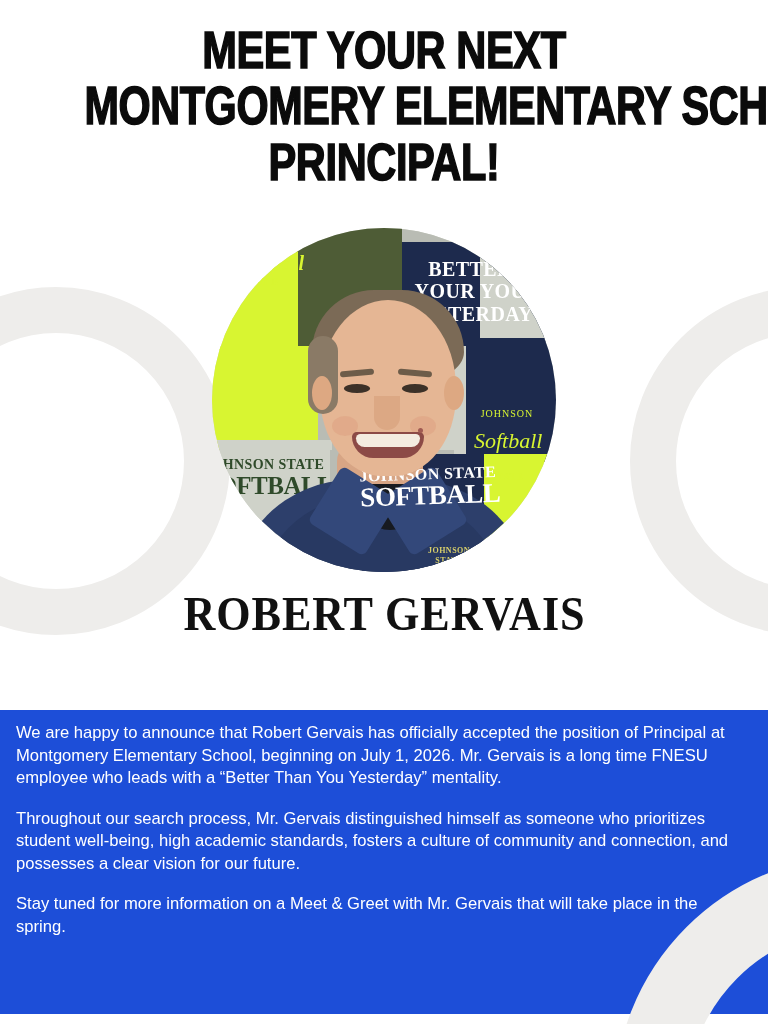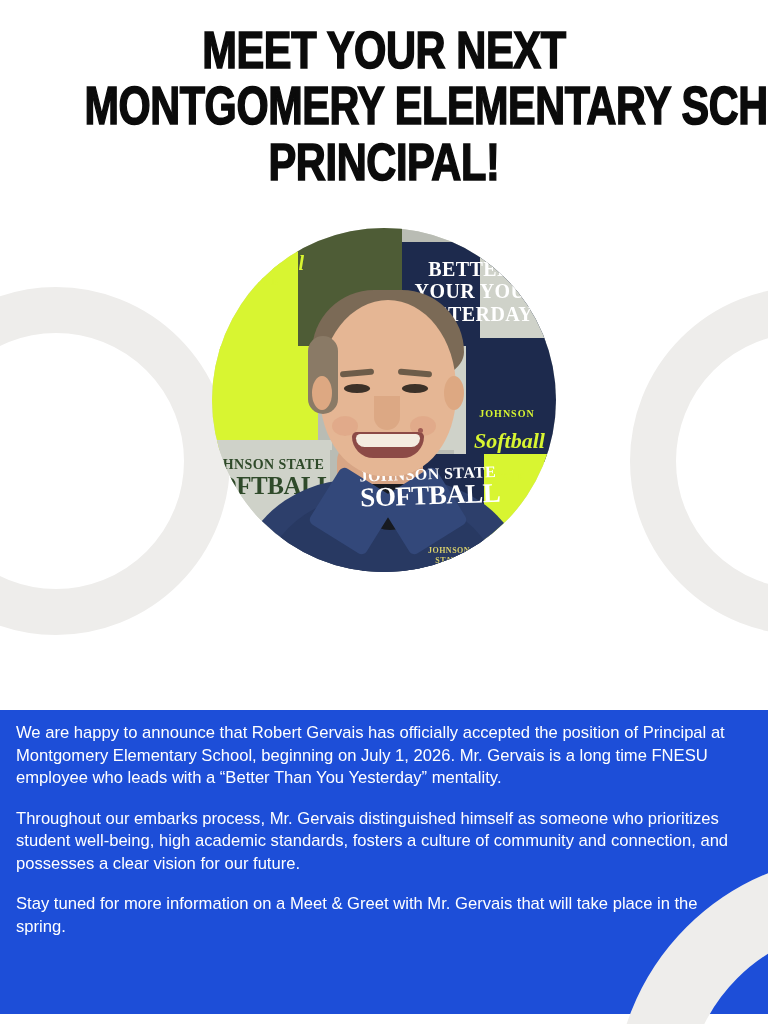--- a/index.html
+++ b/index.html
@@ -145,21 +145,21 @@
   }
   .js-left-logo .big { font-size: 25px; display:block; letter-spacing:-0.5px; }
   .logo-badge {
     position: absolute;
     left: 258px;
     top: 180px;
     width: 74px;
     height: 74px;
     color: #d8f531;
     font-family: "Liberation Serif", serif;
-    font-weight: 700;
+    font-weight: 400;
     font-size: 10px;
     letter-spacing: 1px;
   }
   .logo-badge .arc-top {
     position: absolute; left: 0; top: 0; width: 74px; text-align: center;
   }
   .logo-badge .arc-bot {
     position: absolute; left: 0; bottom: 0; width: 74px; text-align: center;
   }
   .logo-badge .script {
@@ -482,24 +482,27 @@
       <div class="mole"></div>
 
       <div class="chest-logo">
         <span>JOHNSON STATE</span><br>
         <span>ROBERT</span>
       </div>
 
     </div>
   </div>
 
+  <div class="name">
+    <span>ROBERT GERVAIS</span>
+  </div>
 
   <div class="panel">
     <div class="panel-body">
       <p>We are happy to announce that Robert Gervais has officially accepted the position of Principal at Montgomery Elementary School, beginning on July 1, 2026. Mr. Gervais is a long time FNESU employee who  leads with a “Better Than You Yesterday” mentality.</p>
-      <p>Throughout our embarks process, Mr. Gervais distinguished himself as someone who prioritizes student well-being, high academic standards, fosters a culture of community and connection, and possesses a clear vision for our future.</p>
+      <p>Throughout our search process, Mr. Gervais distinguished himself as someone who prioritizes student well-being, high academic standards, fosters a culture of community and connection, and possesses a clear vision for our future.</p>
       <p>Stay tuned for more information on a Meet &amp; Greet with Mr. Gervais that will take place in the spring.</p>
     </div>
   </div>
 
   <div class="deco-ring ring-bottom"></div>
 
 </div>
 
 </body></html>

